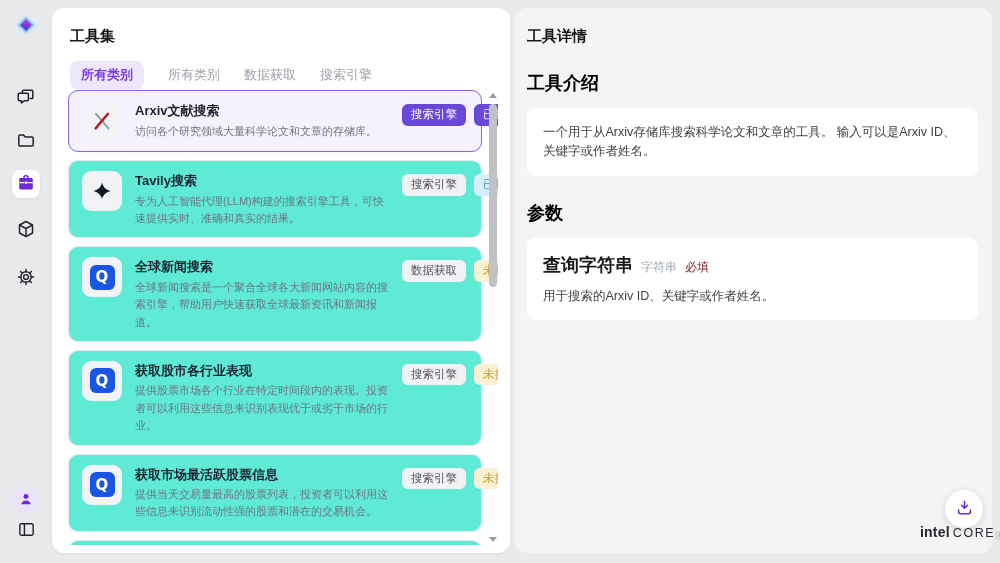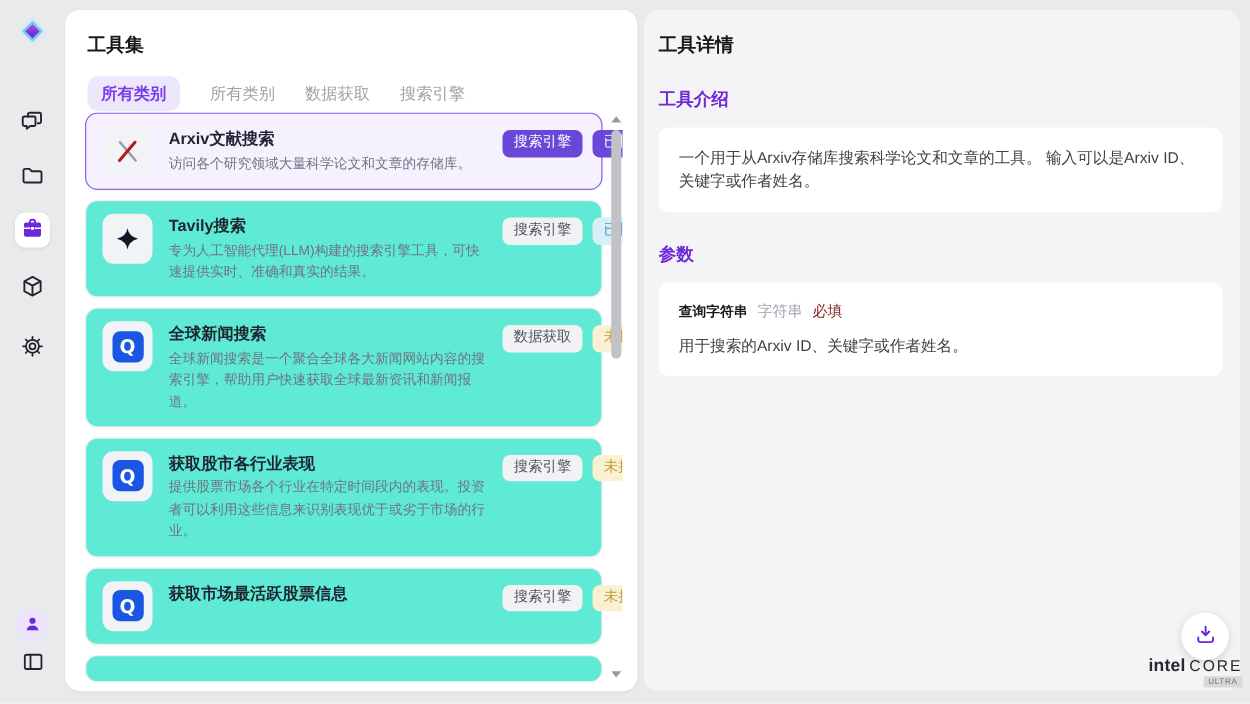--- a/index.html
+++ b/index.html
@@ -38,32 +38,32 @@
   
   .vscroll { position:absolute; right:0; top:0; bottom:0; width:10px; }
   .vs-arrow { position:absolute; left:1px; width:0; height:0; border-left:4px solid transparent; border-right:4px solid transparent; }
   .vs-up   { top:3px; border-bottom:5px solid #9a9a9e; }
   .vs-down { bottom:3px; border-top:5px solid #9a9a9e; }
   .vs-thumb { position:absolute; left:1px; top:14px; width:8px; height:183px; background:#c2c2c6; border-radius:4px; }
 
   
   .panel-right { position:absolute; left:515px; top:8px; width:477px; height:545px; background:#f4f4f6; border-radius:12px; padding:19px 14px 0 12px; }
   .panel-right h2 { font-size:15px; font-weight:bold; color:#18181b; }
-  .panel-right h3 { font-size:14px; font-weight:bold; color:#6d28d9; margin-top:25px; }
+  .panel-right h3 { font-size:18px; font-weight:bold; color:#000000; margin-top:25px; }
   .detail-card { margin-top:13px; background:#fff; border-radius:8px; padding:15px 16px; }
   .detail-card p { font-size:12.5px; color:#3f3f46; line-height:1.5; }
   .param-head { display:flex; align-items:baseline; gap:8px; }
-  .p-name { font-size:11px; font-weight:bold; color:#18181b; }
+  .p-name { font-size:18px; font-weight:bold; color:#18181b; }
   .p-type { font-size:12px; color:#9ca3af; }
   .p-req  { font-size:12px; color:#7f1d1d; }
   .p-desc { margin-top:10px; }
 
   
   .fab { position:absolute; left:945px; top:490px; width:38px; height:38px; border-radius:50%; background:#fff; border:none; box-shadow:0 2px 8px rgba(0,0,0,.14); display:flex; align-items:center; justify-content:center; cursor:pointer; }
-  .intel { position:absolute; left:920px; top:524px; width:74px; display:flex; flex-direction:column; align-items:flex-end; }
+  .intel { position:absolute; left:920px; top:524px; width:74px; display:flex; align-items:flex-end; }
   .intel-row { display:flex; align-items:baseline; gap:3px; }
   .intel-word { font-size:14px; font-weight:bold; color:#26282b; letter-spacing:.2px; }
   .core-word { font-size:12.5px; font-weight:normal; color:#26282b; letter-spacing:1.6px; }
   .intel-badge { margin-top:1px; font-size:6.5px; letter-spacing:.5px; color:#6d6d6d; background:#d9d9d9; padding:1px 4px; border-radius:1px; }
 </style>
 </head>
 <body>
 
 <div class="app">
 
@@ -219,20 +219,21 @@
           <span class="tag tag-amber">未授权</span>
         </div>
       </article>
 
       <article class="tool-card">
         <div class="tool-icon">
           <div class="q-badge">Q</div>
         </div>
         <div class="tool-text">
           <div class="tool-name">获取市场最活跃股票信息</div>
+          <div class="tool-desc">提供当天交易量最高的股票列表，投资者可以利用这些信息来识别流动性强的股票和潜在的交易机会。</div>
         </div>
         <div class="tool-tags">
           <span class="tag tag-gray">搜索引擎</span>
           <span class="tag tag-amber">未授权</span>
         </div>
       </article>
 
       <article class="tool-card">
         
         

